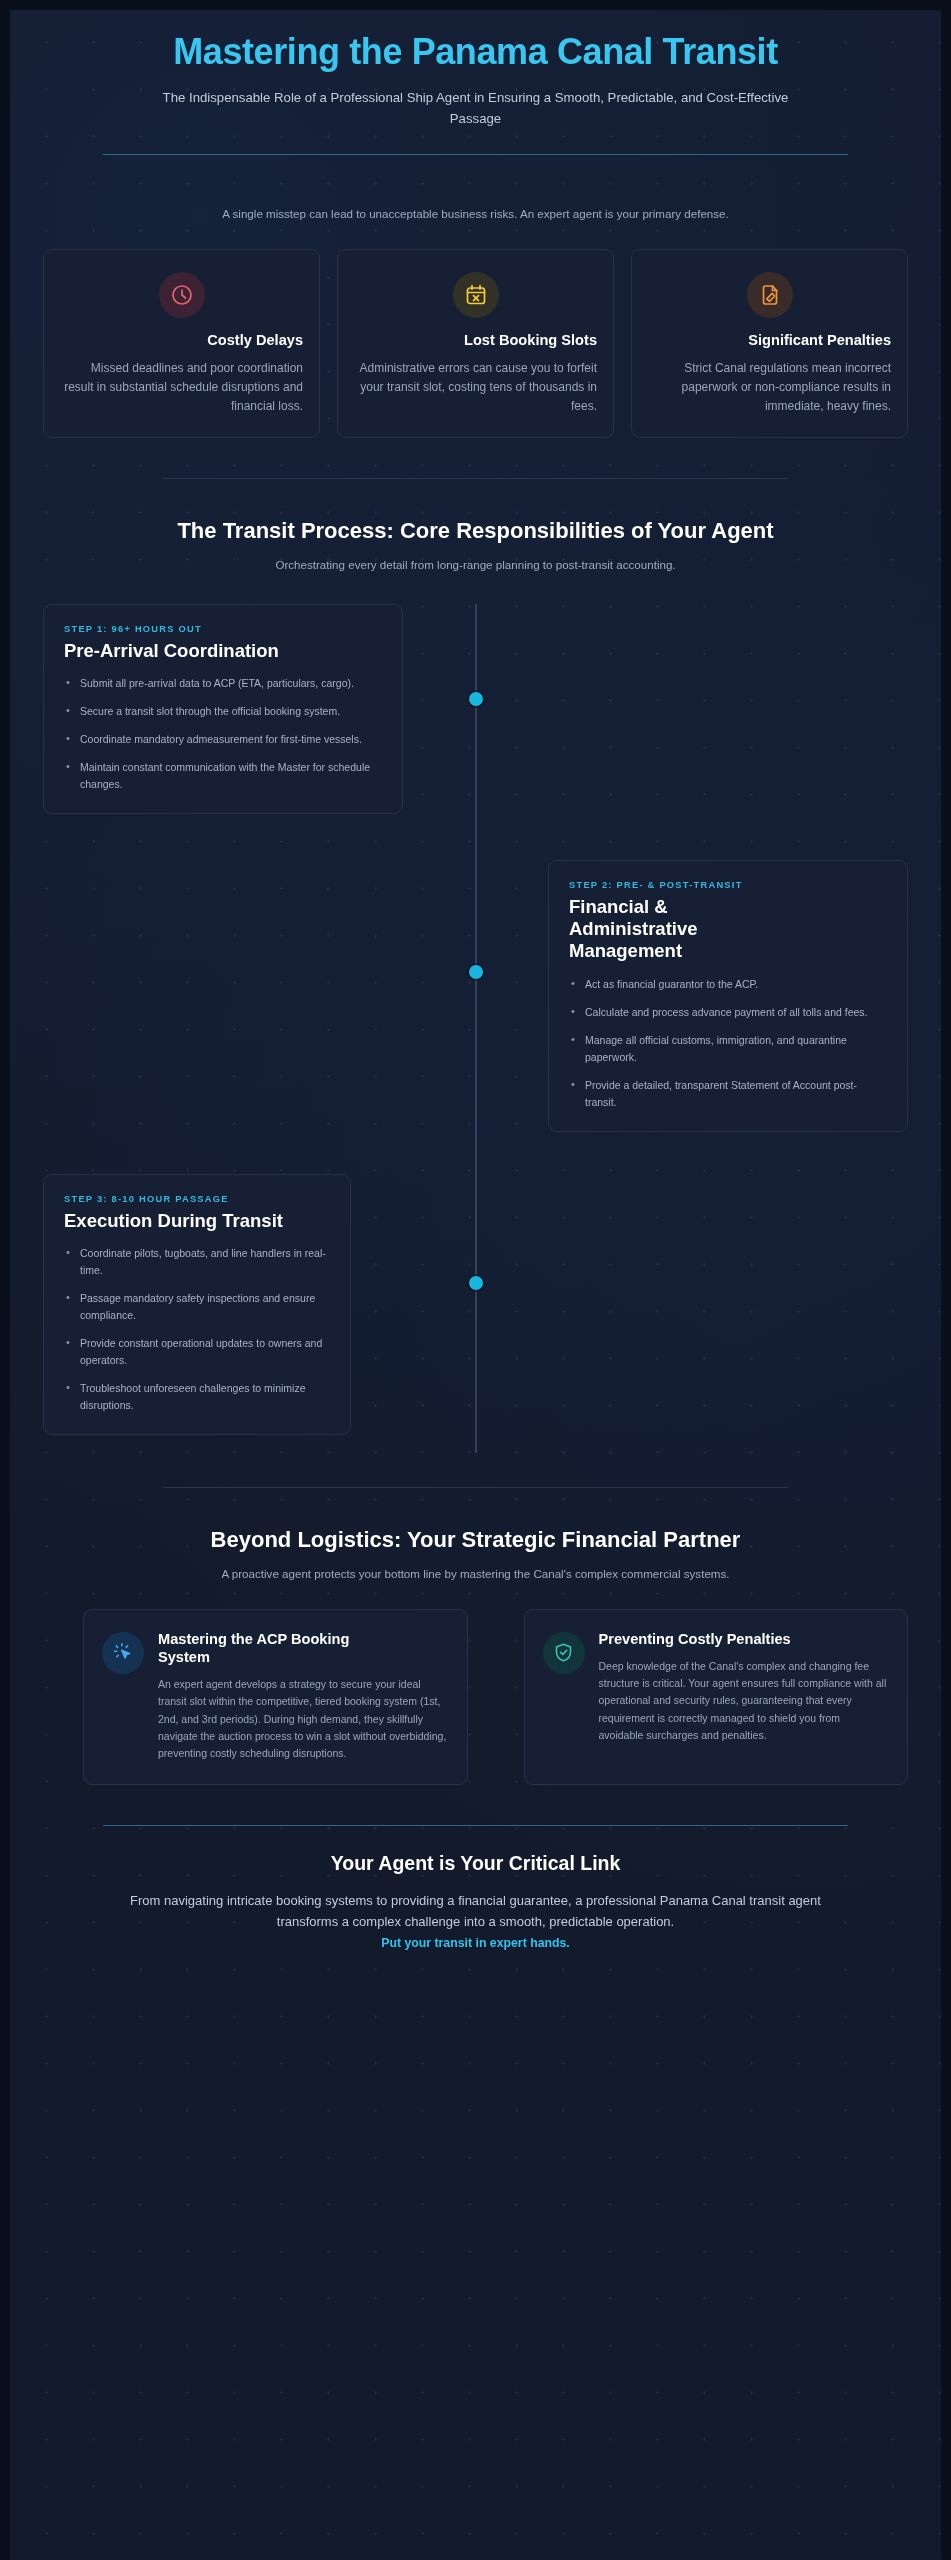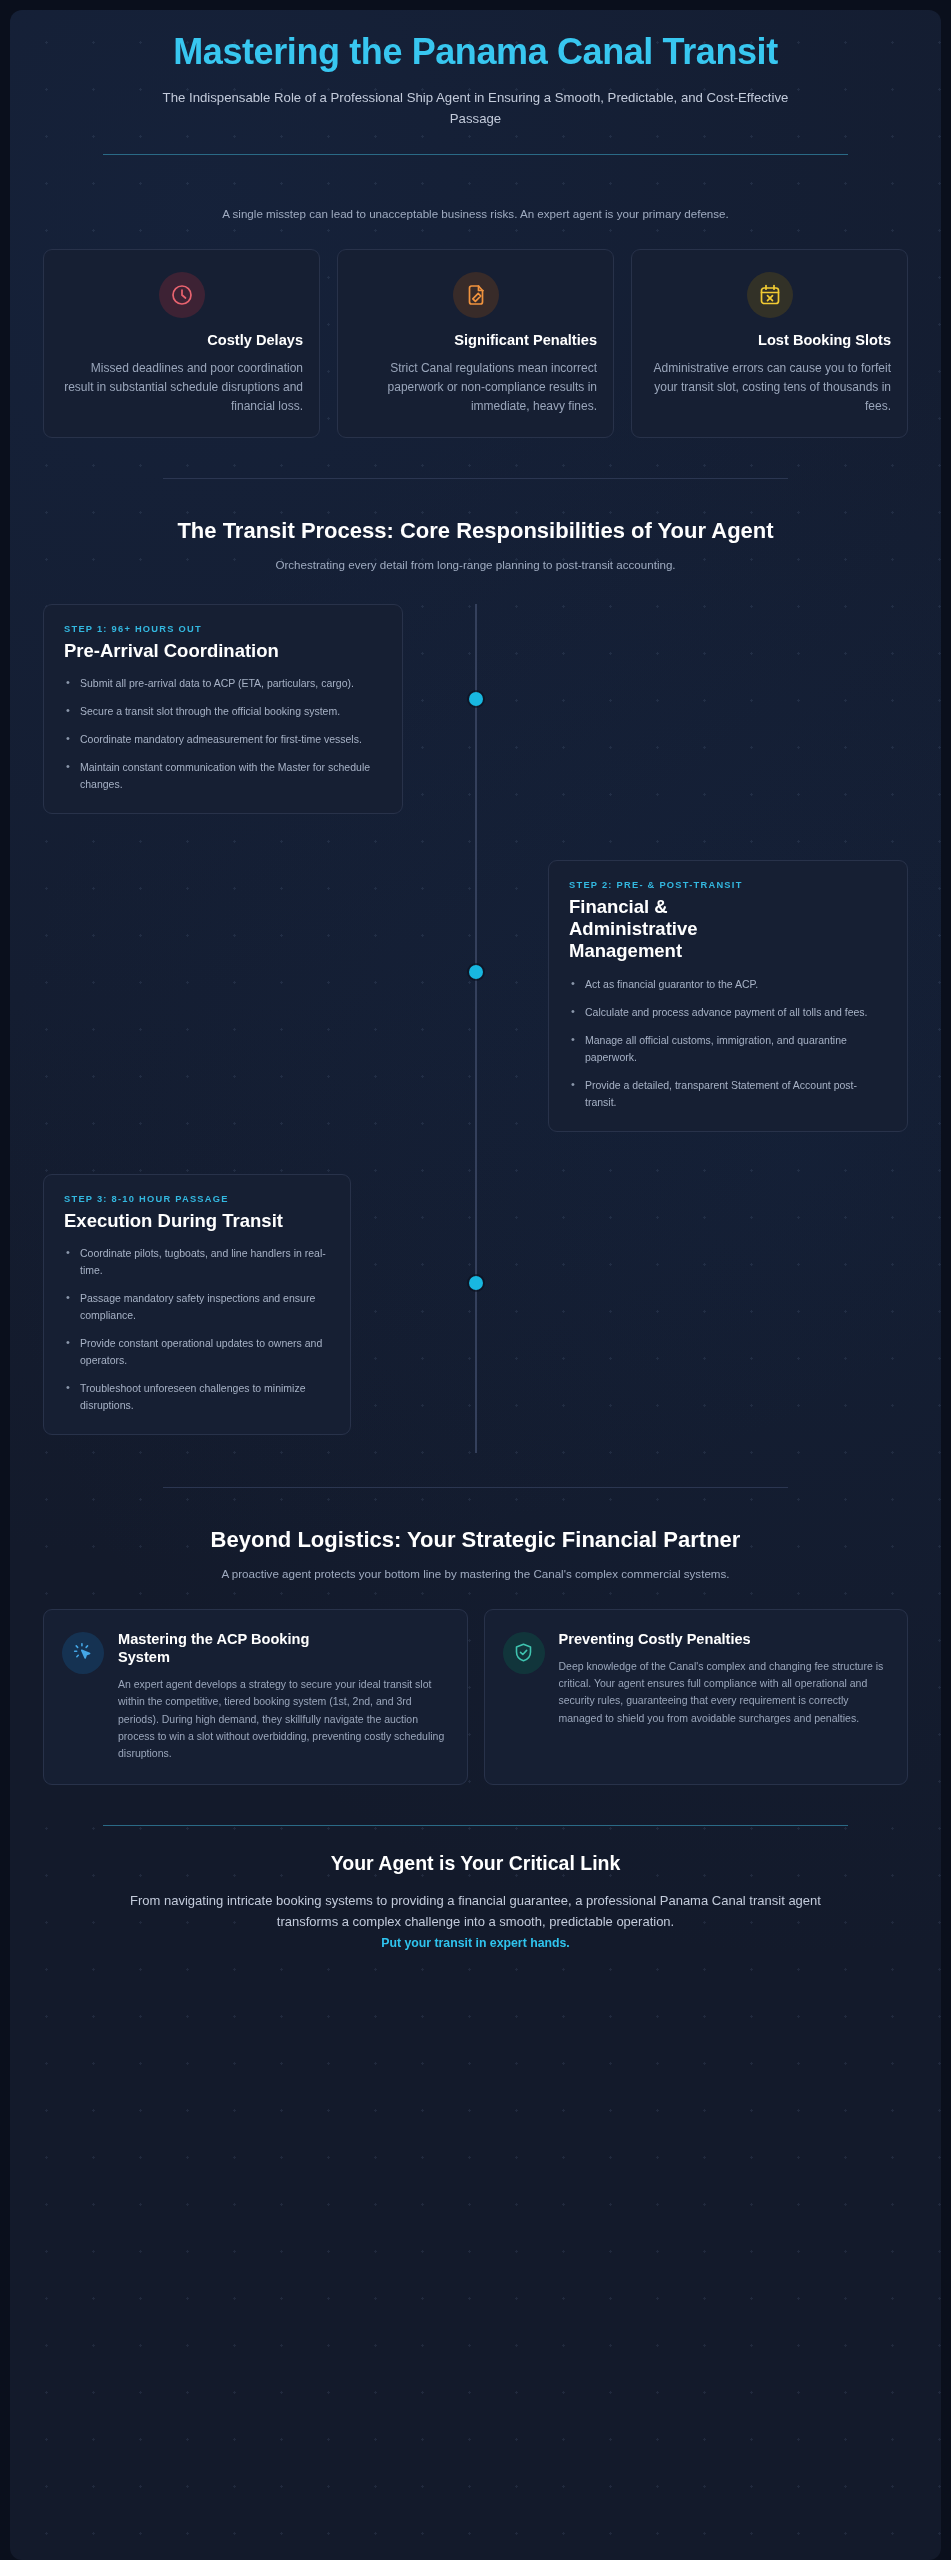--- a/index.html
+++ b/index.html
@@ -19,21 +19,21 @@
   }
 
   .page {
     position: relative;
     width: 931px;
     min-height: 2545px;
     background:
       radial-gradient(circle at 20% 8%, rgba(30,60,110,0.22), transparent 55%),
       radial-gradient(circle at 85% 45%, rgba(25,55,100,0.16), transparent 50%),
       #131a2b;
-    border-radius: 12px;
+    border-radius: 1px;
     overflow: hidden;
     padding: 0 0 4px 0;
   }
 
   
   .page::before {
     content: "";
     position: absolute;
     inset: 0;
     background-image: radial-gradient(rgba(150,175,215,0.10) 1px, transparent 1.1px);
@@ -208,20 +208,21 @@
     margin-top: 26px;
   }
   .strat-card {
     flex: 1;
     background: #161f33;
     border: 1px solid #28324a;
     border-radius: 9px;
     padding: 20px 20px 22px 18px;
     display: flex;
     gap: 14px;
+    margin-left: 40px;
   }
   .strat-icon-wrap {
     flex: 0 0 auto;
     width: 42px; height: 42px;
     border-radius: 50%;
     display: flex; align-items: center; justify-content: center;
     margin-top: 2px;
   }
   .strat-body { flex: 1; }
   .strat-title {
@@ -291,47 +292,47 @@
 
         <div class="risk-card">
           <div class="risk-icon-wrap" style="background: rgba(120,40,55,0.40);">
             <svg width="24" height="24" viewBox="0 0 24 24" fill="none" stroke="#e8636f" stroke-width="1.7" stroke-linecap="round">
               <circle cx="12" cy="12" r="9"></circle>
               <polyline points="12,7 12,12 15.5,15"></polyline>
             </svg>
           </div>
           <div class="risk-title">Costly Delays</div>
           <div class="risk-desc">Missed deadlines and poor coordination result in substantial schedule disruptions and financial loss.</div>
-        </div>
-
-        <div class="risk-card">
-          <div class="risk-icon-wrap" style="background: rgba(105,60,28,0.42);">
-            <svg width="24" height="24" viewBox="0 0 24 24" fill="none" stroke="#f0933e" stroke-width="1.7" stroke-linecap="round" stroke-linejoin="round">
-              <path d="M14.5 3H7.5a2 2 0 0 0-2 2v14a2 2 0 0 0 2 2h9a2 2 0 0 0 2-2V7.5z"></path>
-              <polyline points="14.5,3 14.5,7.5 19,7.5"></polyline>
-              <path d="M14.2 10.4 8.8 15.8l2.6 2.6 5.4-5.4z"></path>
-            </svg>
-          </div>
-          <div class="risk-title">Significant Penalties</div>
-          <div class="risk-desc">Strict Canal regulations mean incorrect paperwork or non-compliance results in immediate, heavy fines.</div>
         </div>
 
         <div class="risk-card">
           <div class="risk-icon-wrap" style="background: rgba(90,75,25,0.42);">
             <svg width="24" height="24" viewBox="0 0 24 24" fill="none" stroke="#f2cc33" stroke-width="1.7" stroke-linecap="round">
               <rect x="3.5" y="5" width="17" height="15.5" rx="2.5"></rect>
               <line x1="3.5" y1="9.5" x2="20.5" y2="9.5"></line>
               <line x1="8" y1="2.6" x2="8" y2="6.2"></line>
               <line x1="16" y1="2.6" x2="16" y2="6.2"></line>
               <line x1="9.5" y1="12.7" x2="14.5" y2="17.7"></line>
               <line x1="14.5" y1="12.7" x2="9.5" y2="17.7"></line>
             </svg>
           </div>
           <div class="risk-title">Lost Booking Slots</div>
           <div class="risk-desc">Administrative errors can cause you to forfeit your transit slot, costing tens of thousands in fees.</div>
+        </div>
+
+        <div class="risk-card">
+          <div class="risk-icon-wrap" style="background: rgba(105,60,28,0.42);">
+            <svg width="24" height="24" viewBox="0 0 24 24" fill="none" stroke="#f0933e" stroke-width="1.7" stroke-linecap="round" stroke-linejoin="round">
+              <path d="M14.5 3H7.5a2 2 0 0 0-2 2v14a2 2 0 0 0 2 2h9a2 2 0 0 0 2-2V7.5z"></path>
+              <polyline points="14.5,3 14.5,7.5 19,7.5"></polyline>
+              <path d="M14.2 10.4 8.8 15.8l2.6 2.6 5.4-5.4z"></path>
+            </svg>
+          </div>
+          <div class="risk-title">Significant Penalties</div>
+          <div class="risk-desc">Strict Canal regulations mean incorrect paperwork or non-compliance results in immediate, heavy fines.</div>
         </div>
 
       </div>
     </div>
 
     <div class="mid-rule" style="margin-top:40px;"></div>
 
     <div class="section">
       <h2 class="section-title wide">The Transit Process: Core Responsibilities of Your Agent</h2>
       <p class="section-sub">Orchestrating every detail from long-range planning to post-transit accounting.</p>

